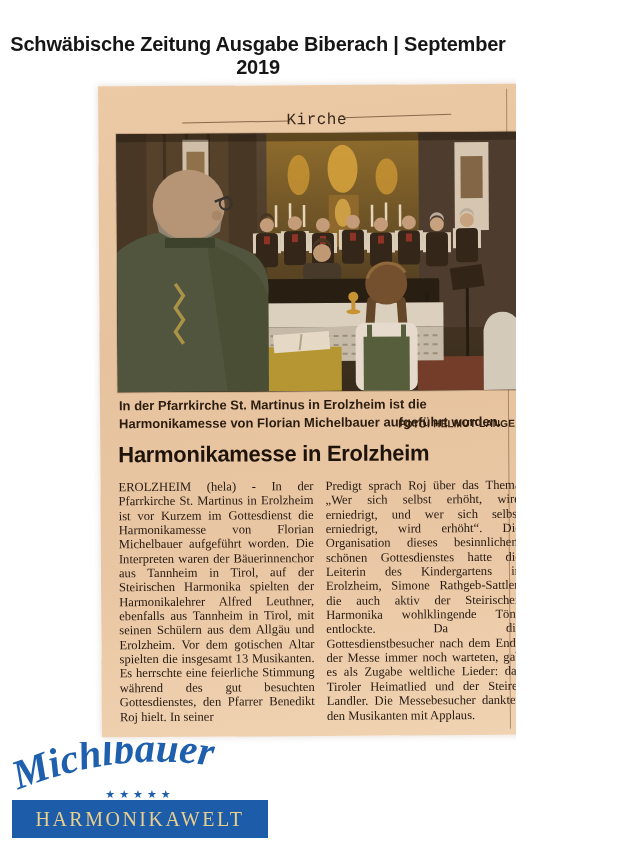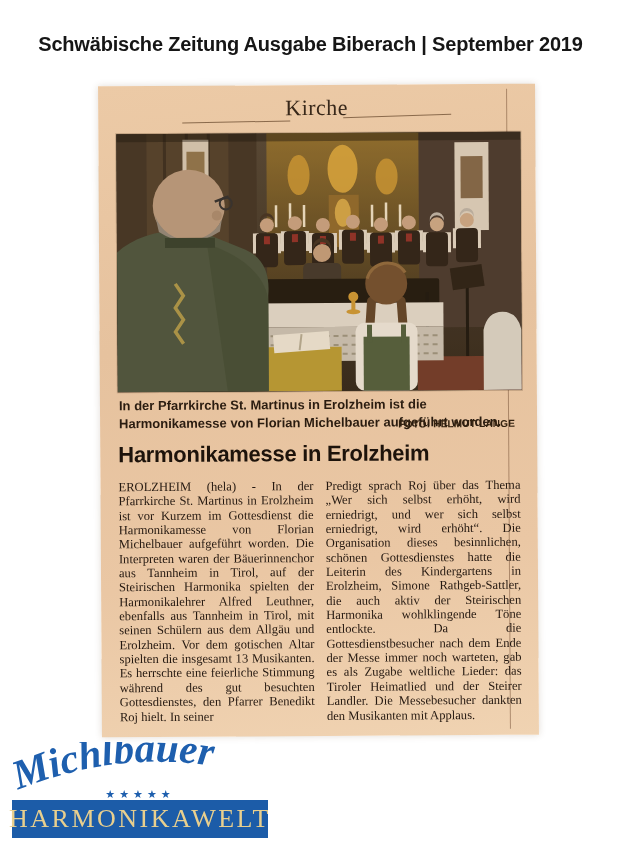--- a/index.html
+++ b/index.html
@@ -1,36 +1,36 @@
 <!DOCTYPE html>
 <html lang="de" style="--brand-blue: #1c5ca8; --gold: #e8cf8e; --clipping-bg: #e9c7a4;"><head>
 <meta charset="utf-8">
 <style>
   html,body{margin:0;padding:0;background:#ffffff;}
   body{width:621px;height:842px;font-family:"Liberation Sans",sans-serif;overflow:hidden;}
-  .page{position:relative;width:621px;height:842px;background:#fff;overflow:hidden;}
+  .page{position:relative;width:516px;height:842px;background:#fff;overflow:hidden;}
 
   
   .page-title{
     position:absolute;top:33px;left:0;width:100%;
     text-align:center;font-size:20px;font-weight:700;color:#161616;
     letter-spacing:-0.2px;
   }
 
   
   .clipping{
     position:absolute;left:100px;top:85px;width:437px;height:651px;
     background:linear-gradient(173deg,#eccaa6 0%,#e6c29e 38%,#eac7a4 72%,#f0d3b2 100%);
     transform:rotate(-0.35deg);
     box-shadow:0 0 7px rgba(90,60,30,0.18);
   }
   .kirche-row{position:absolute;top:6px;left:0;width:100%;height:34px;}
   .kirche{
-    position:absolute;left:50%;transform:translateX(-50%);top:4px;
-    font-family:Liberation Serif, serif;font-size:22px;color:#38281a;letter-spacing:0.5px;
+    position:absolute;left:50%;transform:translateX(-50%);top:20px;
+    font-family:Liberation Mono, monospace;font-size:16px;color:#38281a;letter-spacing:0.5px;
   }
   .rule{position:absolute;height:0;border-top:1px solid #8a6a4c;}
   .rule.left{left:84px;width:108px;top:30px;transform:rotate(-0.8deg);}
   .rule.right{right:84px;width:108px;top:25px;transform:rotate(-1.6deg);}
   .vrule{position:absolute;right:28px;top:5px;height:640px;width:1px;background:rgba(110,72,46,0.5);}
 
   
   .photo{
     position:absolute;left:18px;top:48px;width:404px;height:258px;
     box-shadow:0 0 0 1px rgba(60,40,20,0.25);
@@ -64,21 +64,21 @@
     color:#241810;text-align:justify;hyphens:auto;-webkit-hyphens:auto;
   }
 
   
   .brand{position:absolute;left:12px;top:742px;width:258px;height:96px;}
   .brand svg{display:block;}
   .banner{
     position:absolute;left:0;bottom:0;width:256px;height:38px;
     background:var(--brand-blue,#1c5ca8);
     color:var(--gold,#e8cf8e);
-    font-family:"Liberation Serif",serif;font-size:26px;letter-spacing:2.5px;
+    font-family:"Liberation Serif",serif;font-size:20px;letter-spacing:2.5px;
     display:flex;align-items:center;justify-content:center;
   }
   .badge{
     position:absolute;left:277px;top:787px;width:326px;height:44px;
     background:var(--brand-blue,#1c5ca8);
     display:flex;align-items:center;justify-content:center;
   }
   .badge-text{
     font-size:30px;font-weight:700;color:var(--gold,#e8cf8e);
     font-family:"Liberation Sans",sans-serif;letter-spacing:0.5px;

